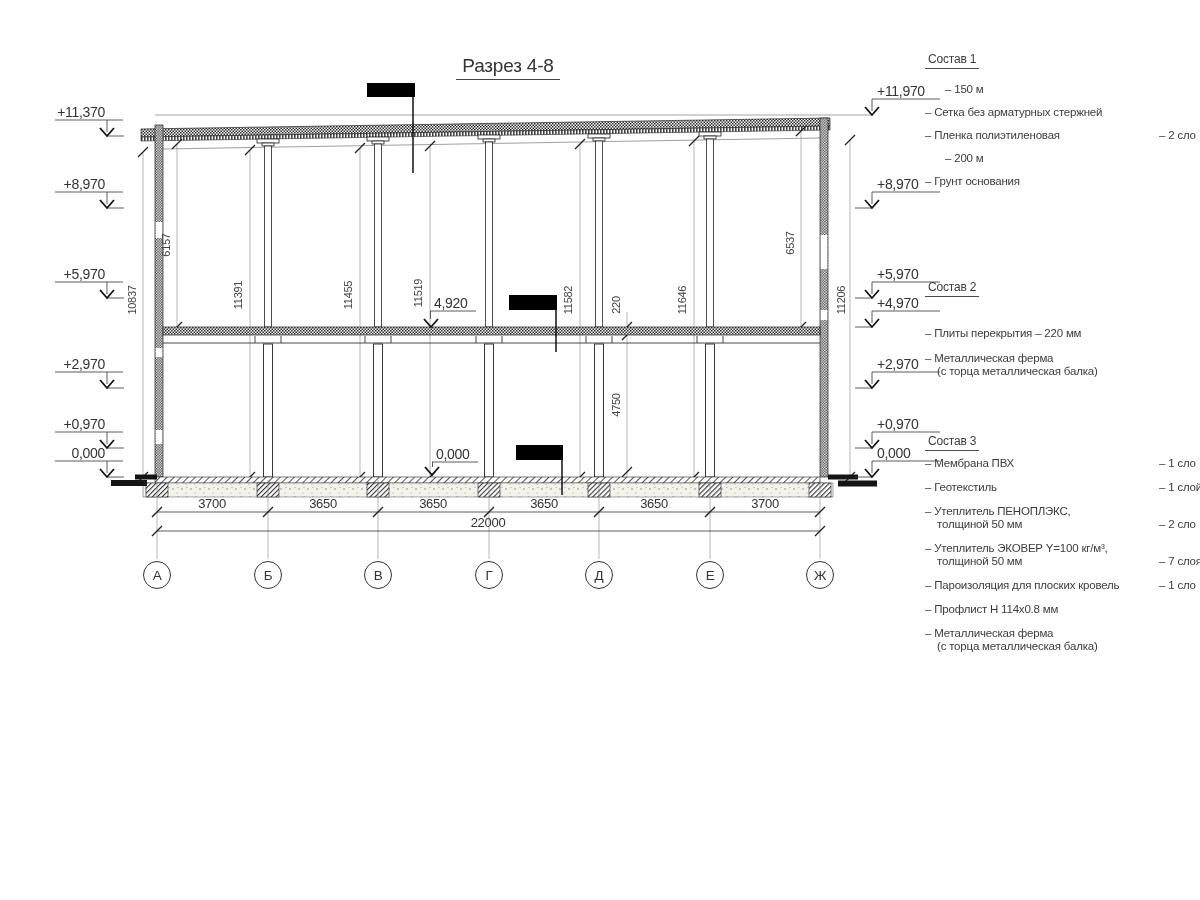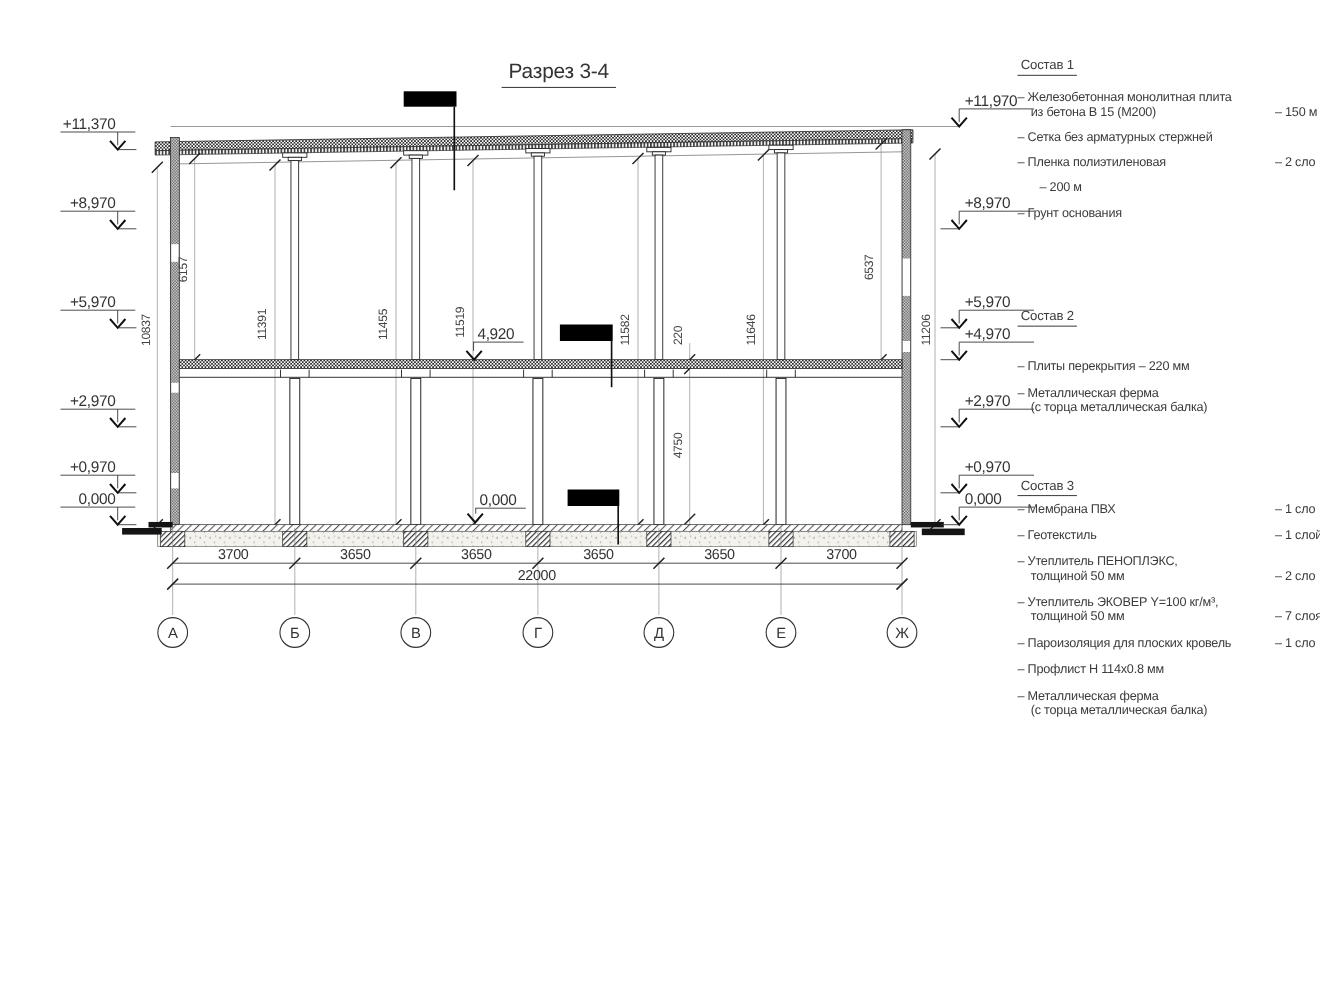--- a/index.html
+++ b/index.html
@@ -23,21 +23,21 @@
   #sostav3{top:435px;} #sostav3 .sostav-title{margin-bottom:9px;} #sostav3 .s-item{margin-bottom:11px;}
   svg text{font-family:"Liberation Sans", sans-serif;fill:#333;letter-spacing:-0.3px;}
   .mark-t{font-size:14px;}
   .vdim{font-size:11px;fill:#444;}
   .bdim{font-size:13px;}
   .axl{font-size:13.5px;}
 </style>
 </head>
 <body>
 
-<div id="title"><span class="u">Разрез 3-4</span></div>
+<div id="title"><span class="u">Разрез 4-8</span></div>
 
 <svg width="940" height="620" viewBox="0 0 940 620" style="position:absolute;left:0;top:0;">
   <defs>
     <pattern id="checker" width="3" height="3" patternUnits="userSpaceOnUse">
       <rect width="3" height="3" fill="#fff"></rect>
         <rect width="1.5" height="1.5" fill="#2a2a2a"></rect>
         <rect x="1.5" y="1.5" width="1.5" height="1.5" fill="#2a2a2a"></rect>
     </pattern>
     <pattern id="walltex" width="2.6" height="2.6" patternUnits="userSpaceOnUse">
       <rect width="2.6" height="2.6" fill="#fff"></rect>
@@ -260,22 +260,20 @@
     <text class="axl" x="489" y="580" text-anchor="middle">Г</text>
     <text class="axl" x="599" y="580" text-anchor="middle">Д</text>
     <text class="axl" x="710" y="580" text-anchor="middle">Е</text>
     <text class="axl" x="820" y="580" text-anchor="middle">Ж</text>
   </g>
 </svg>
 
 <div class="sostav" id="sostav1">
   <div class="sostav-title"><span class="u">Состав 1</span></div>
   <div class="s-item">
-    <div class="s-text">– Железобетонная монолитная плита
-из бетона В 15 (М200)</div>
     <div class="s-val">– 150 м</div>
   </div>
   <div class="s-item">
     <div class="s-text">– Сетка без арматурных стержней</div>
     <div class="s-val"></div>
   </div>
   <div class="s-item">
     <div class="s-text">– Пленка полиэтиленовая</div>
     <div class="s-val">– 2 сло</div>
   </div>

